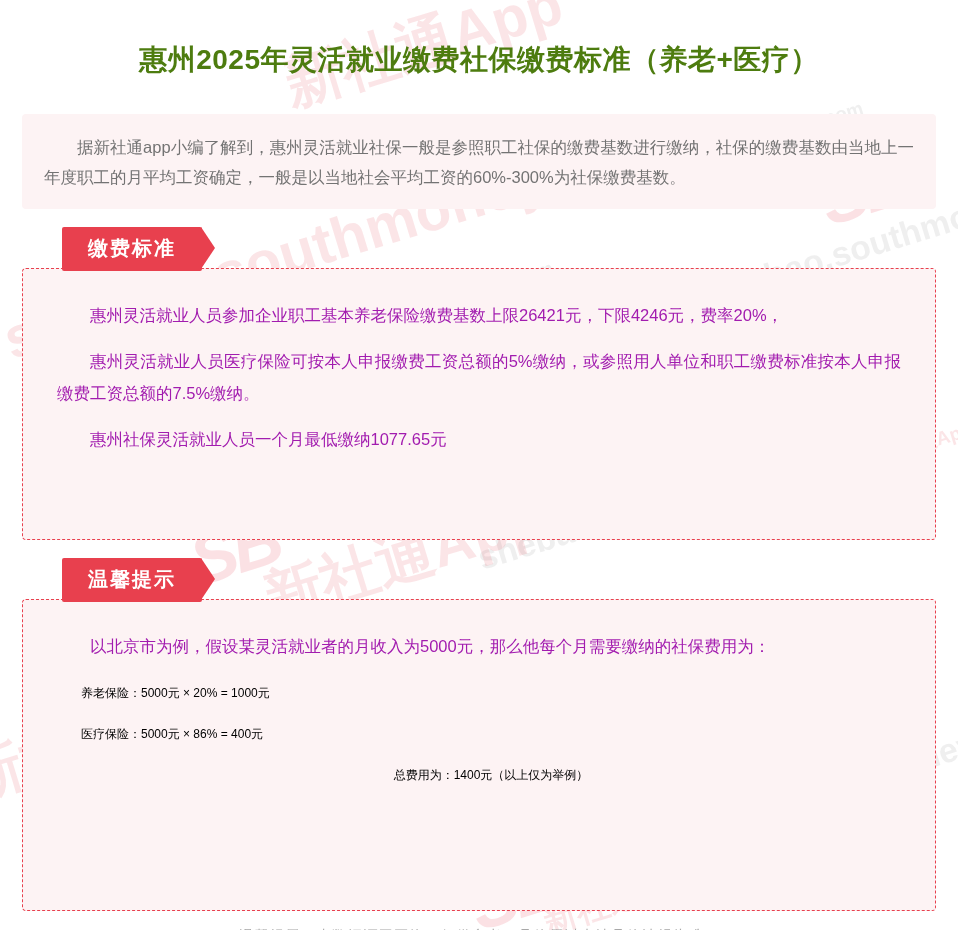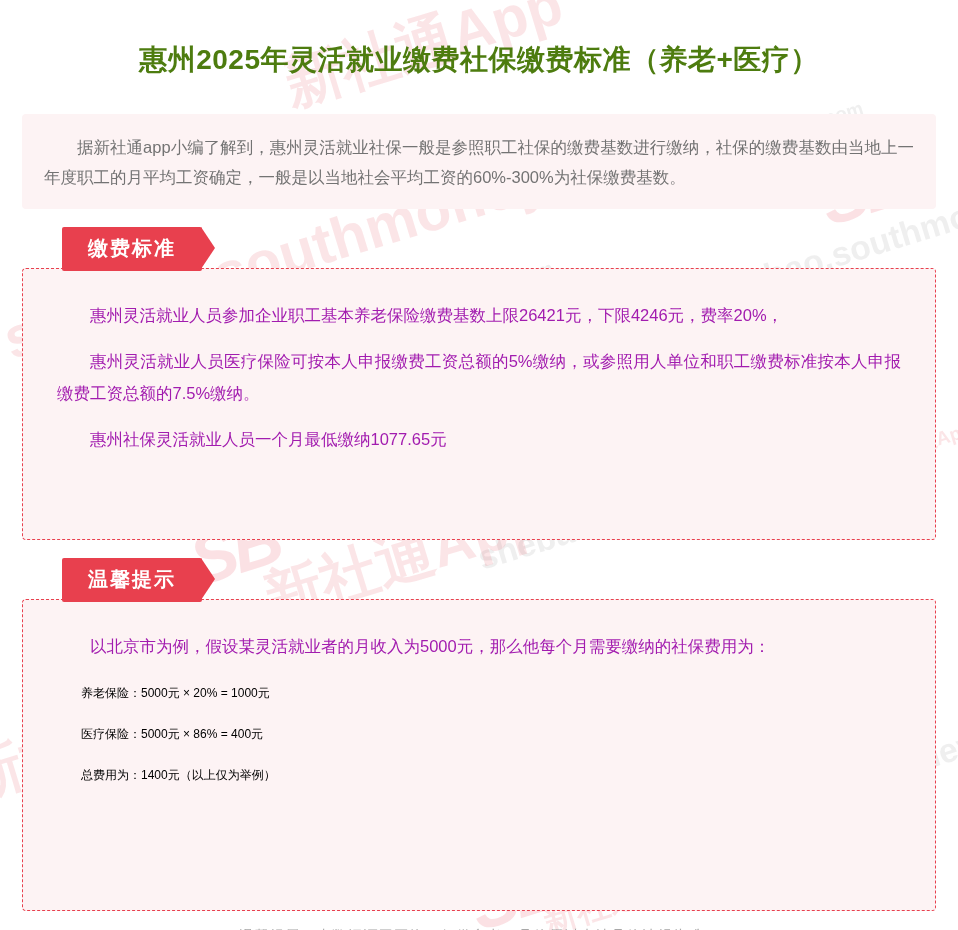--- a/index.html
+++ b/index.html
@@ -140,20 +140,21 @@
   }
   .item {
     font-size: 12px;
     line-height: 1.95;
     color: #000000;
     margin: 0 0 18px 0;
     padding-left: 2em;
   }
   .item:last-child {
     margin-bottom: 0;
+    text-align: center;
   }
   .example-lead {
     margin-bottom: 20px;
   }
 
   .footer-note {
     margin-top: 16px;
     text-align: center;
     font-size: 15px;
     color: #a8a8a8;

